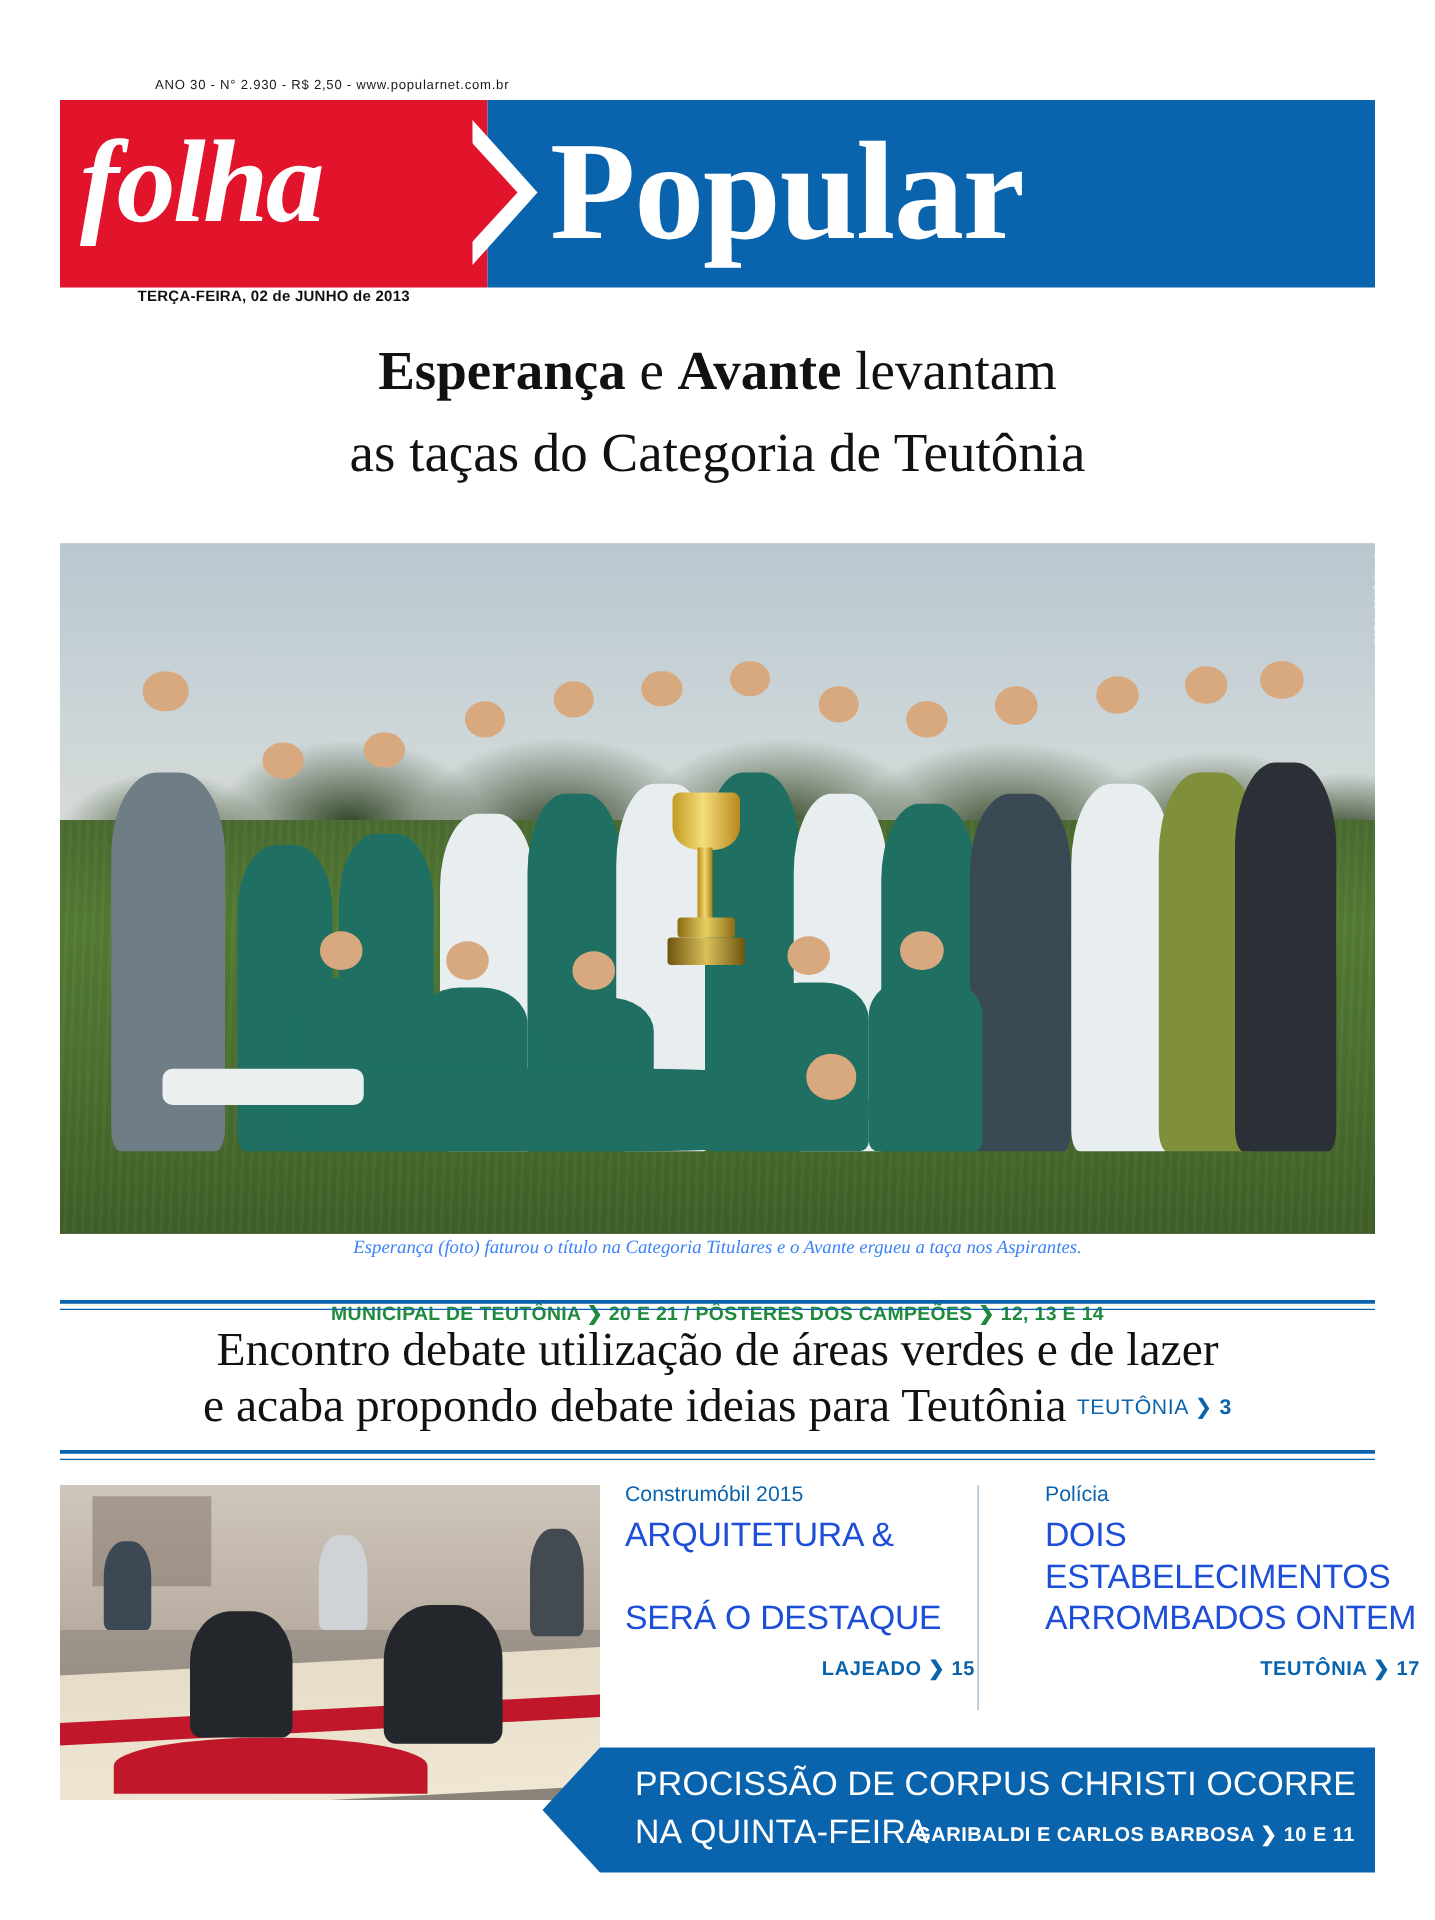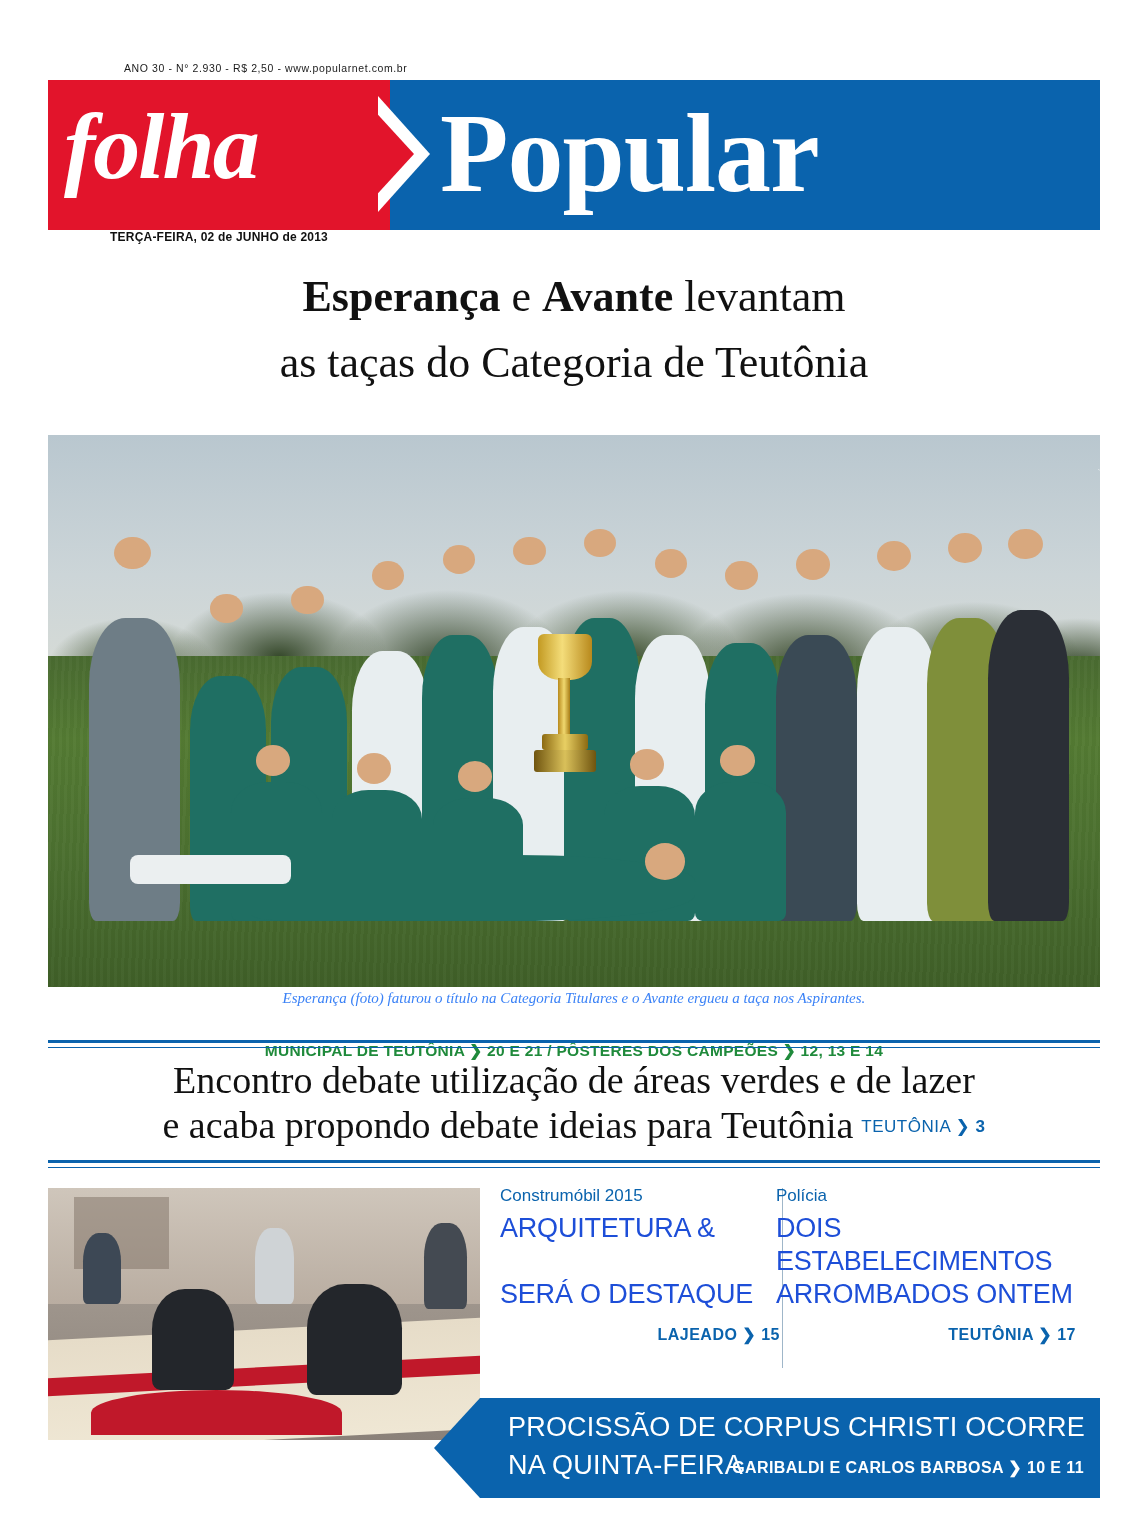--- a/index.html
+++ b/index.html
@@ -301,21 +301,21 @@
     background: #c0182a;
     transform: skewY(-3deg);
   }
   .bp-person {
     position: absolute;
     background: #23262b;
     border-radius: 40% 40% 10% 10%;
   }
 
   .col-a { position: absolute; left: 500px; top: 1186px; width: 280px; }
-  .col-b { position: absolute; left: 776px; top: 1186px; width: 300px; }
+  .col-b { position: absolute; left: 836px; top: 1186px; width: 300px; }
   .kicker {
     font-size: 17px;
     color: #0a63ad;
     margin-bottom: 6px;
   }
   .col-title {
     font-size: 27px;
     line-height: 33px;
     color: #1d4ed8;
     letter-spacing: -0.2px;

